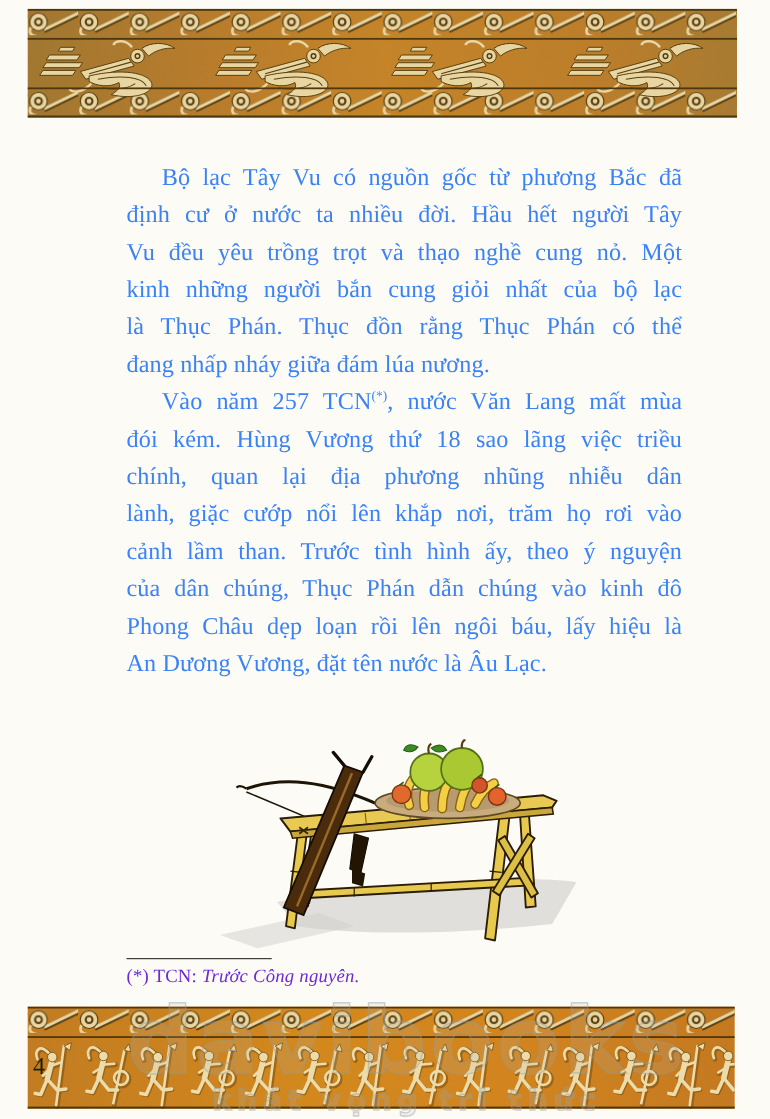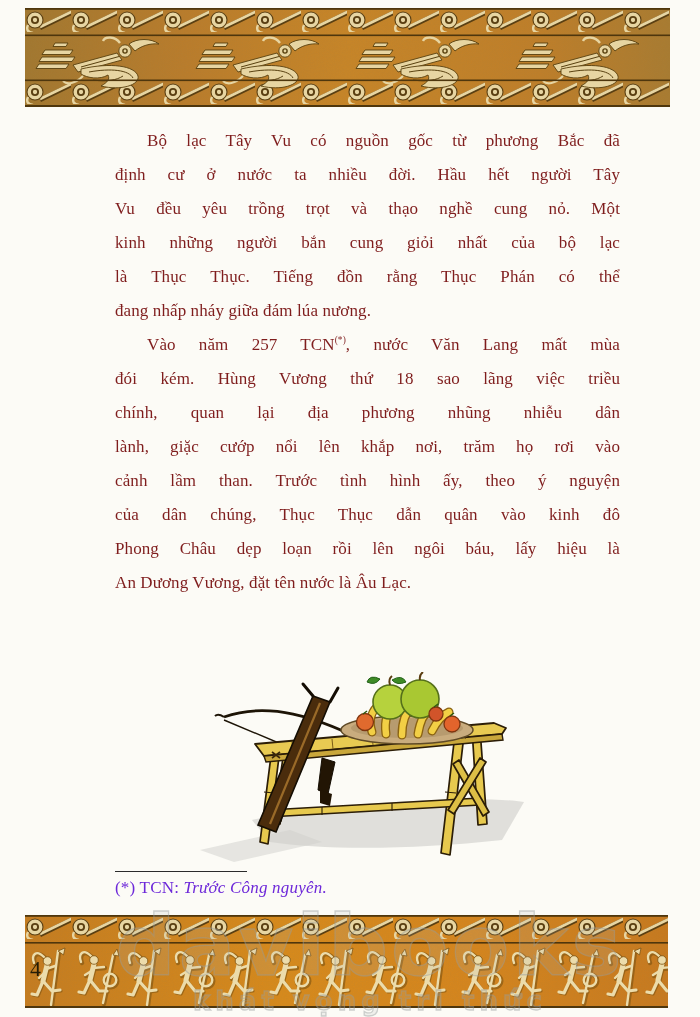--- a/index.html
+++ b/index.html
@@ -6,22 +6,22 @@
   html,body { width:700px; height:1017px; }
   body { background:#ffffff; }
   .page {
     position:relative; width:700px; height:1017px;
     background:#fcfbf6; overflow:hidden;
     font-family:"Liberation Serif","DejaVu Serif",serif;
   }
   .border-top { position:absolute; left:25px; top:8px; }
   .border-bottom { position:absolute; left:25px; top:915px; }
   .text-block {
-    position:absolute; left:115px; top:124px; width:505px;
-    font-size:17px; line-height:34px; color:#7f1d1d;
+    position:absolute; left:115px; top:144px; width:505px;
+    font-size:22px; line-height:34px; color:#3b82f6;
     letter-spacing:.1px;
   }
   .line { text-align:justify; text-align-last:justify; }
   .para .line:last-child { text-align-last:left; }
   .para .line:first-child { text-indent:32px; }
   sup { font-size:.55em; vertical-align:super; line-height:0; }
   .figure { position:absolute; left:172px; top:672px; }
   .footnote-rule {
     position:absolute; left:115px; top:871px; width:132px; height:0;
     border-top:1.6px solid #2b2b2b;
@@ -143,30 +143,30 @@
     <rect y="71.5" width="645" height="1.6" fill="#4e360d"></rect>
     <rect y="97" width="645" height="2" fill="#4e360d"></rect>
   </svg>
 
   <div class="text-block">
       <div class="para">
         <div class="line">Bộ lạc Tây Vu có nguồn gốc từ phương Bắc đã</div>
         <div class="line">định cư ở nước ta nhiều đời. Hầu hết người Tây</div>
         <div class="line">Vu đều yêu trồng trọt và thạo nghề cung nỏ. Một</div>
         <div class="line">kinh những người bắn cung giỏi nhất của bộ lạc</div>
-        <div class="line">là Thục Thục. Tiếng đồn rằng Thục Phán có thể</div>
+        <div class="line">là Thục Phán. Thục đồn rằng Thục Phán có thể</div>
         <div class="line">đang nhấp nháy giữa đám lúa nương.</div>
       </div>
       <div class="para">
         <div class="line">Vào năm 257 TCN<sup>(*)</sup>, nước Văn Lang mất mùa</div>
         <div class="line">đói kém. Hùng Vương thứ 18 sao lãng việc triều</div>
         <div class="line">chính, quan lại địa phương nhũng nhiễu dân</div>
         <div class="line">lành, giặc cướp nổi lên khắp nơi, trăm họ rơi vào</div>
         <div class="line">cảnh lầm than. Trước tình hình ấy, theo ý nguyện</div>
-        <div class="line">của dân chúng, Thục Thục dẫn quân vào kinh đô</div>
+        <div class="line">của dân chúng, Thục Phán dẫn chúng vào kinh đô</div>
         <div class="line">Phong Châu dẹp loạn rồi lên ngôi báu, lấy hiệu là</div>
         <div class="line">An Dương Vương, đặt tên nước là Âu Lạc.</div>
       </div>
     </div>
 
   <svg class="figure" width="400" height="195" viewBox="0 0 400 195">
 
     <path d="M80,148 C150,132 300,122 352,130 L330,168 C240,178 150,178 98,170 Z" fill="#c9c9c5" opacity="0.55"></path>
     <path d="M28,178 L118,158 L150,170 L62,190 Z" fill="#cfcfcb" opacity="0.5"></path>
 

